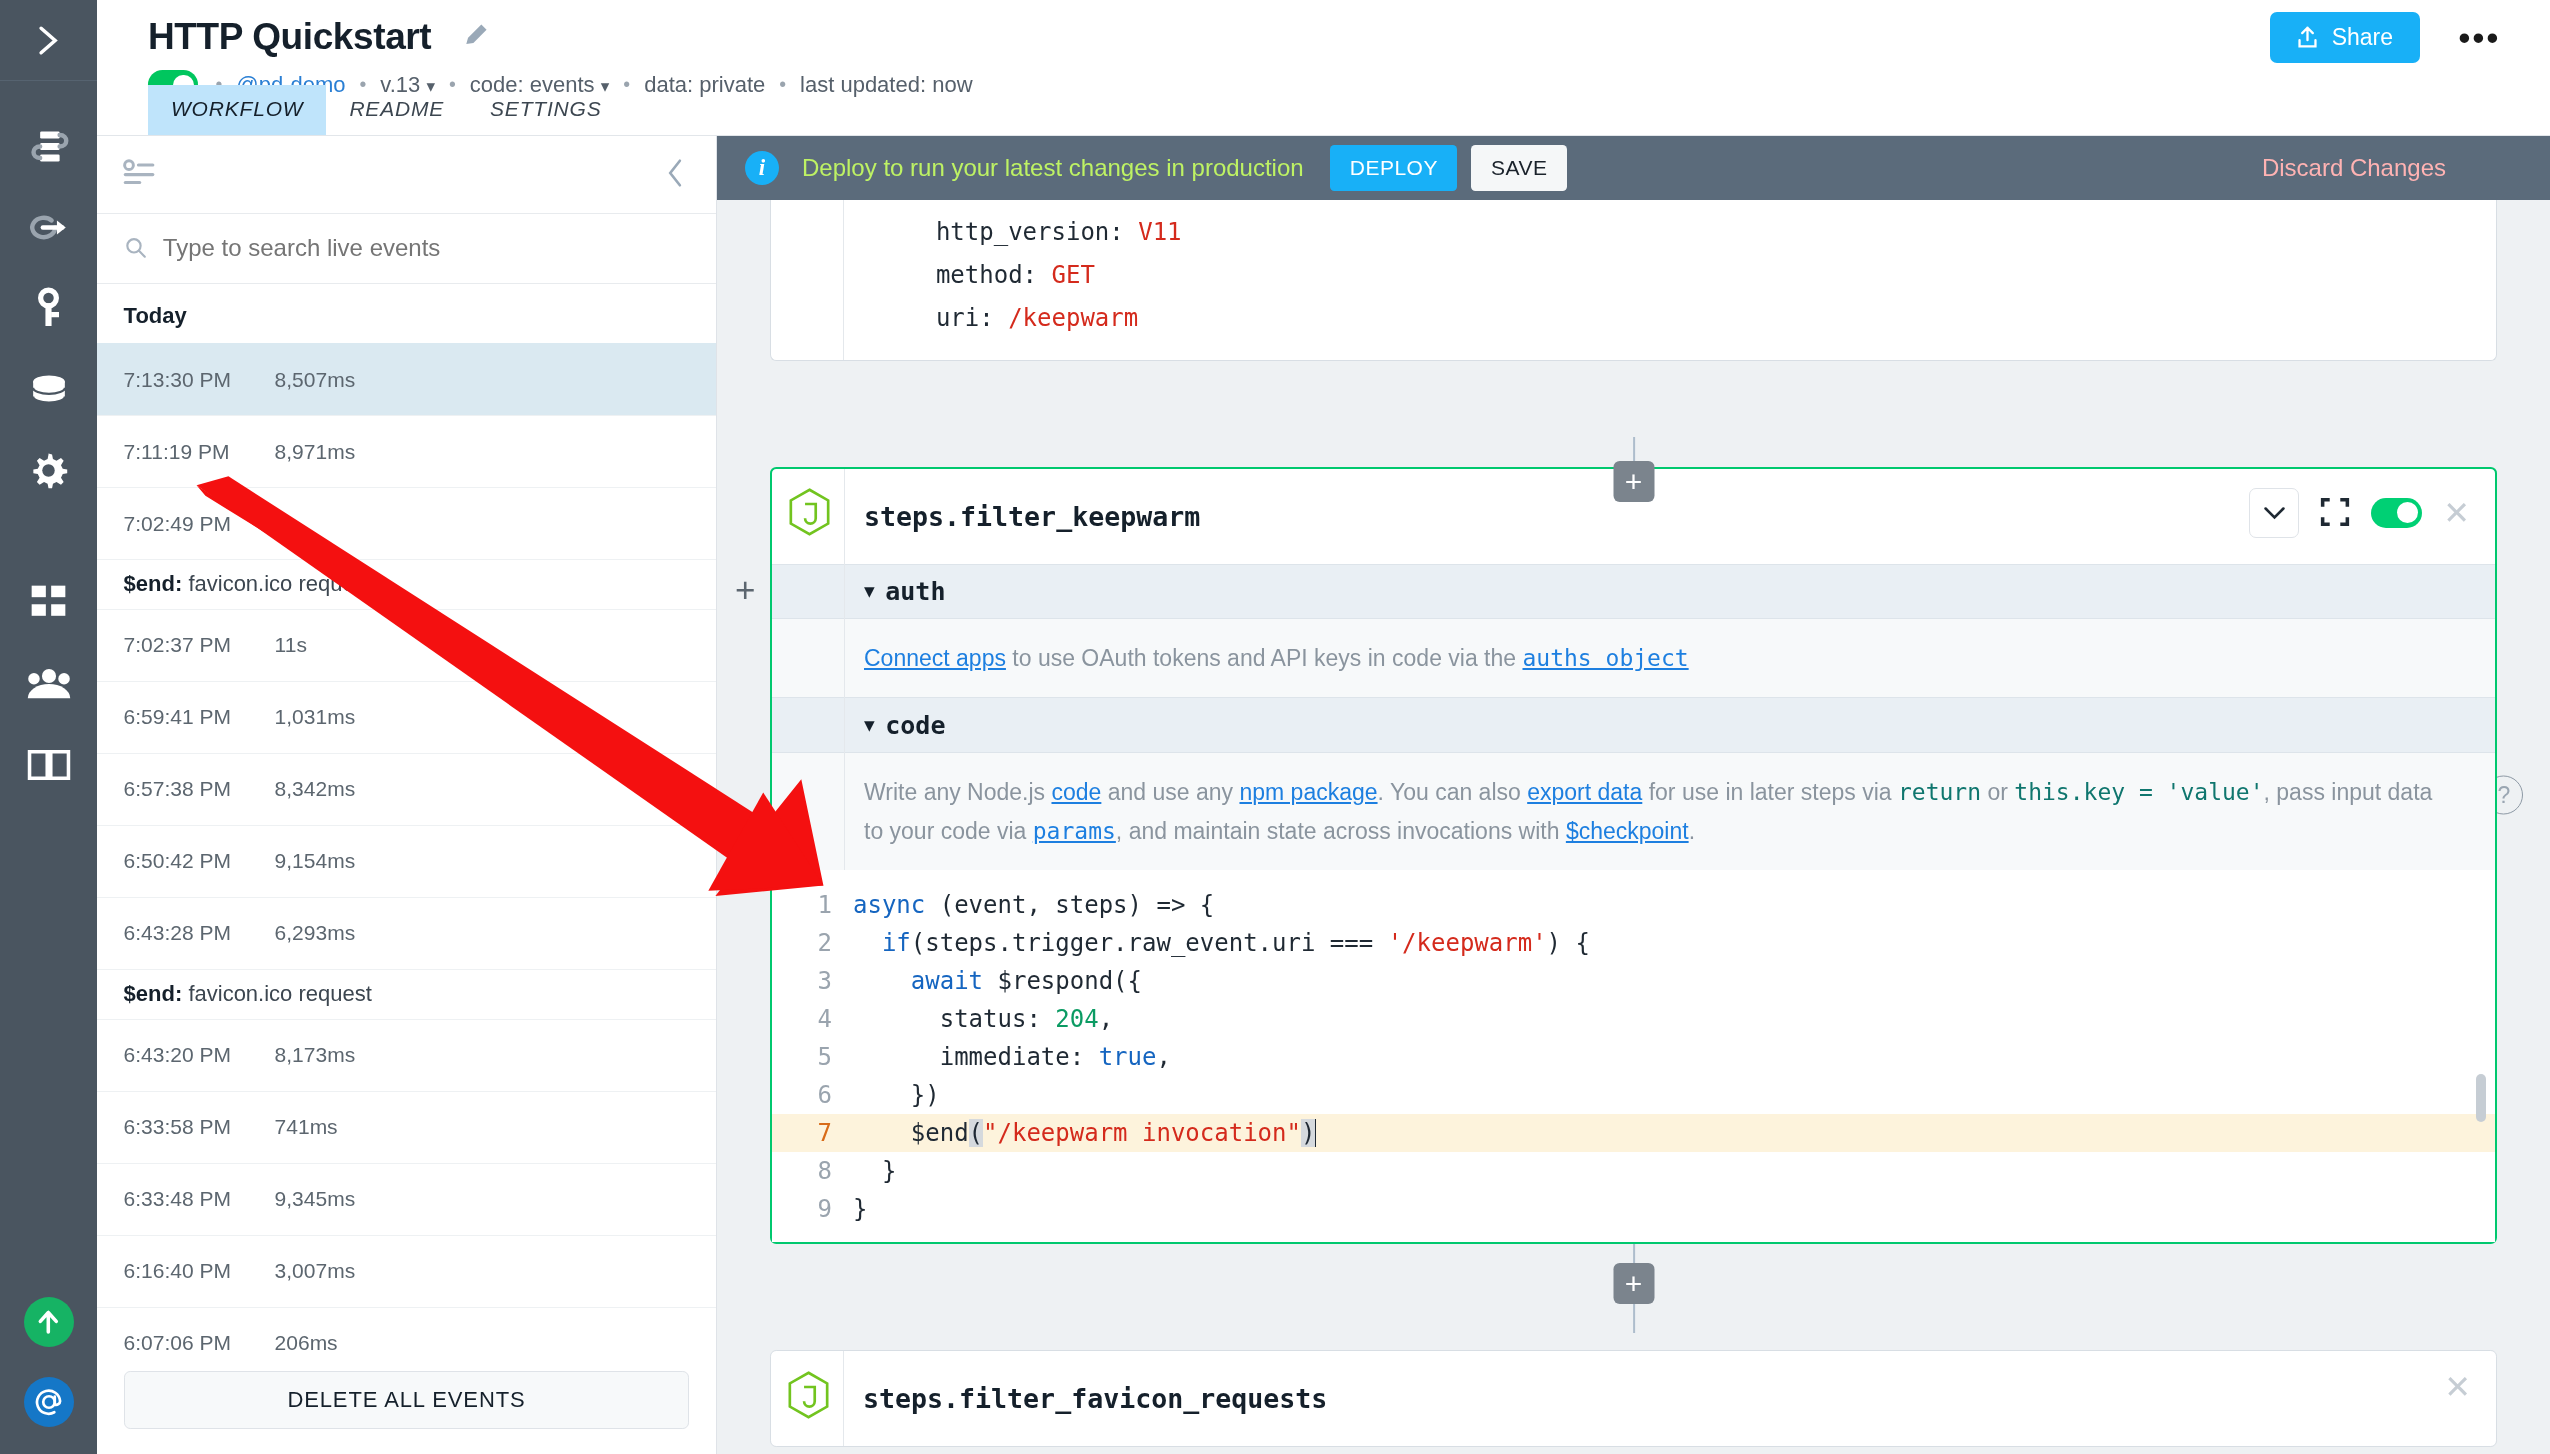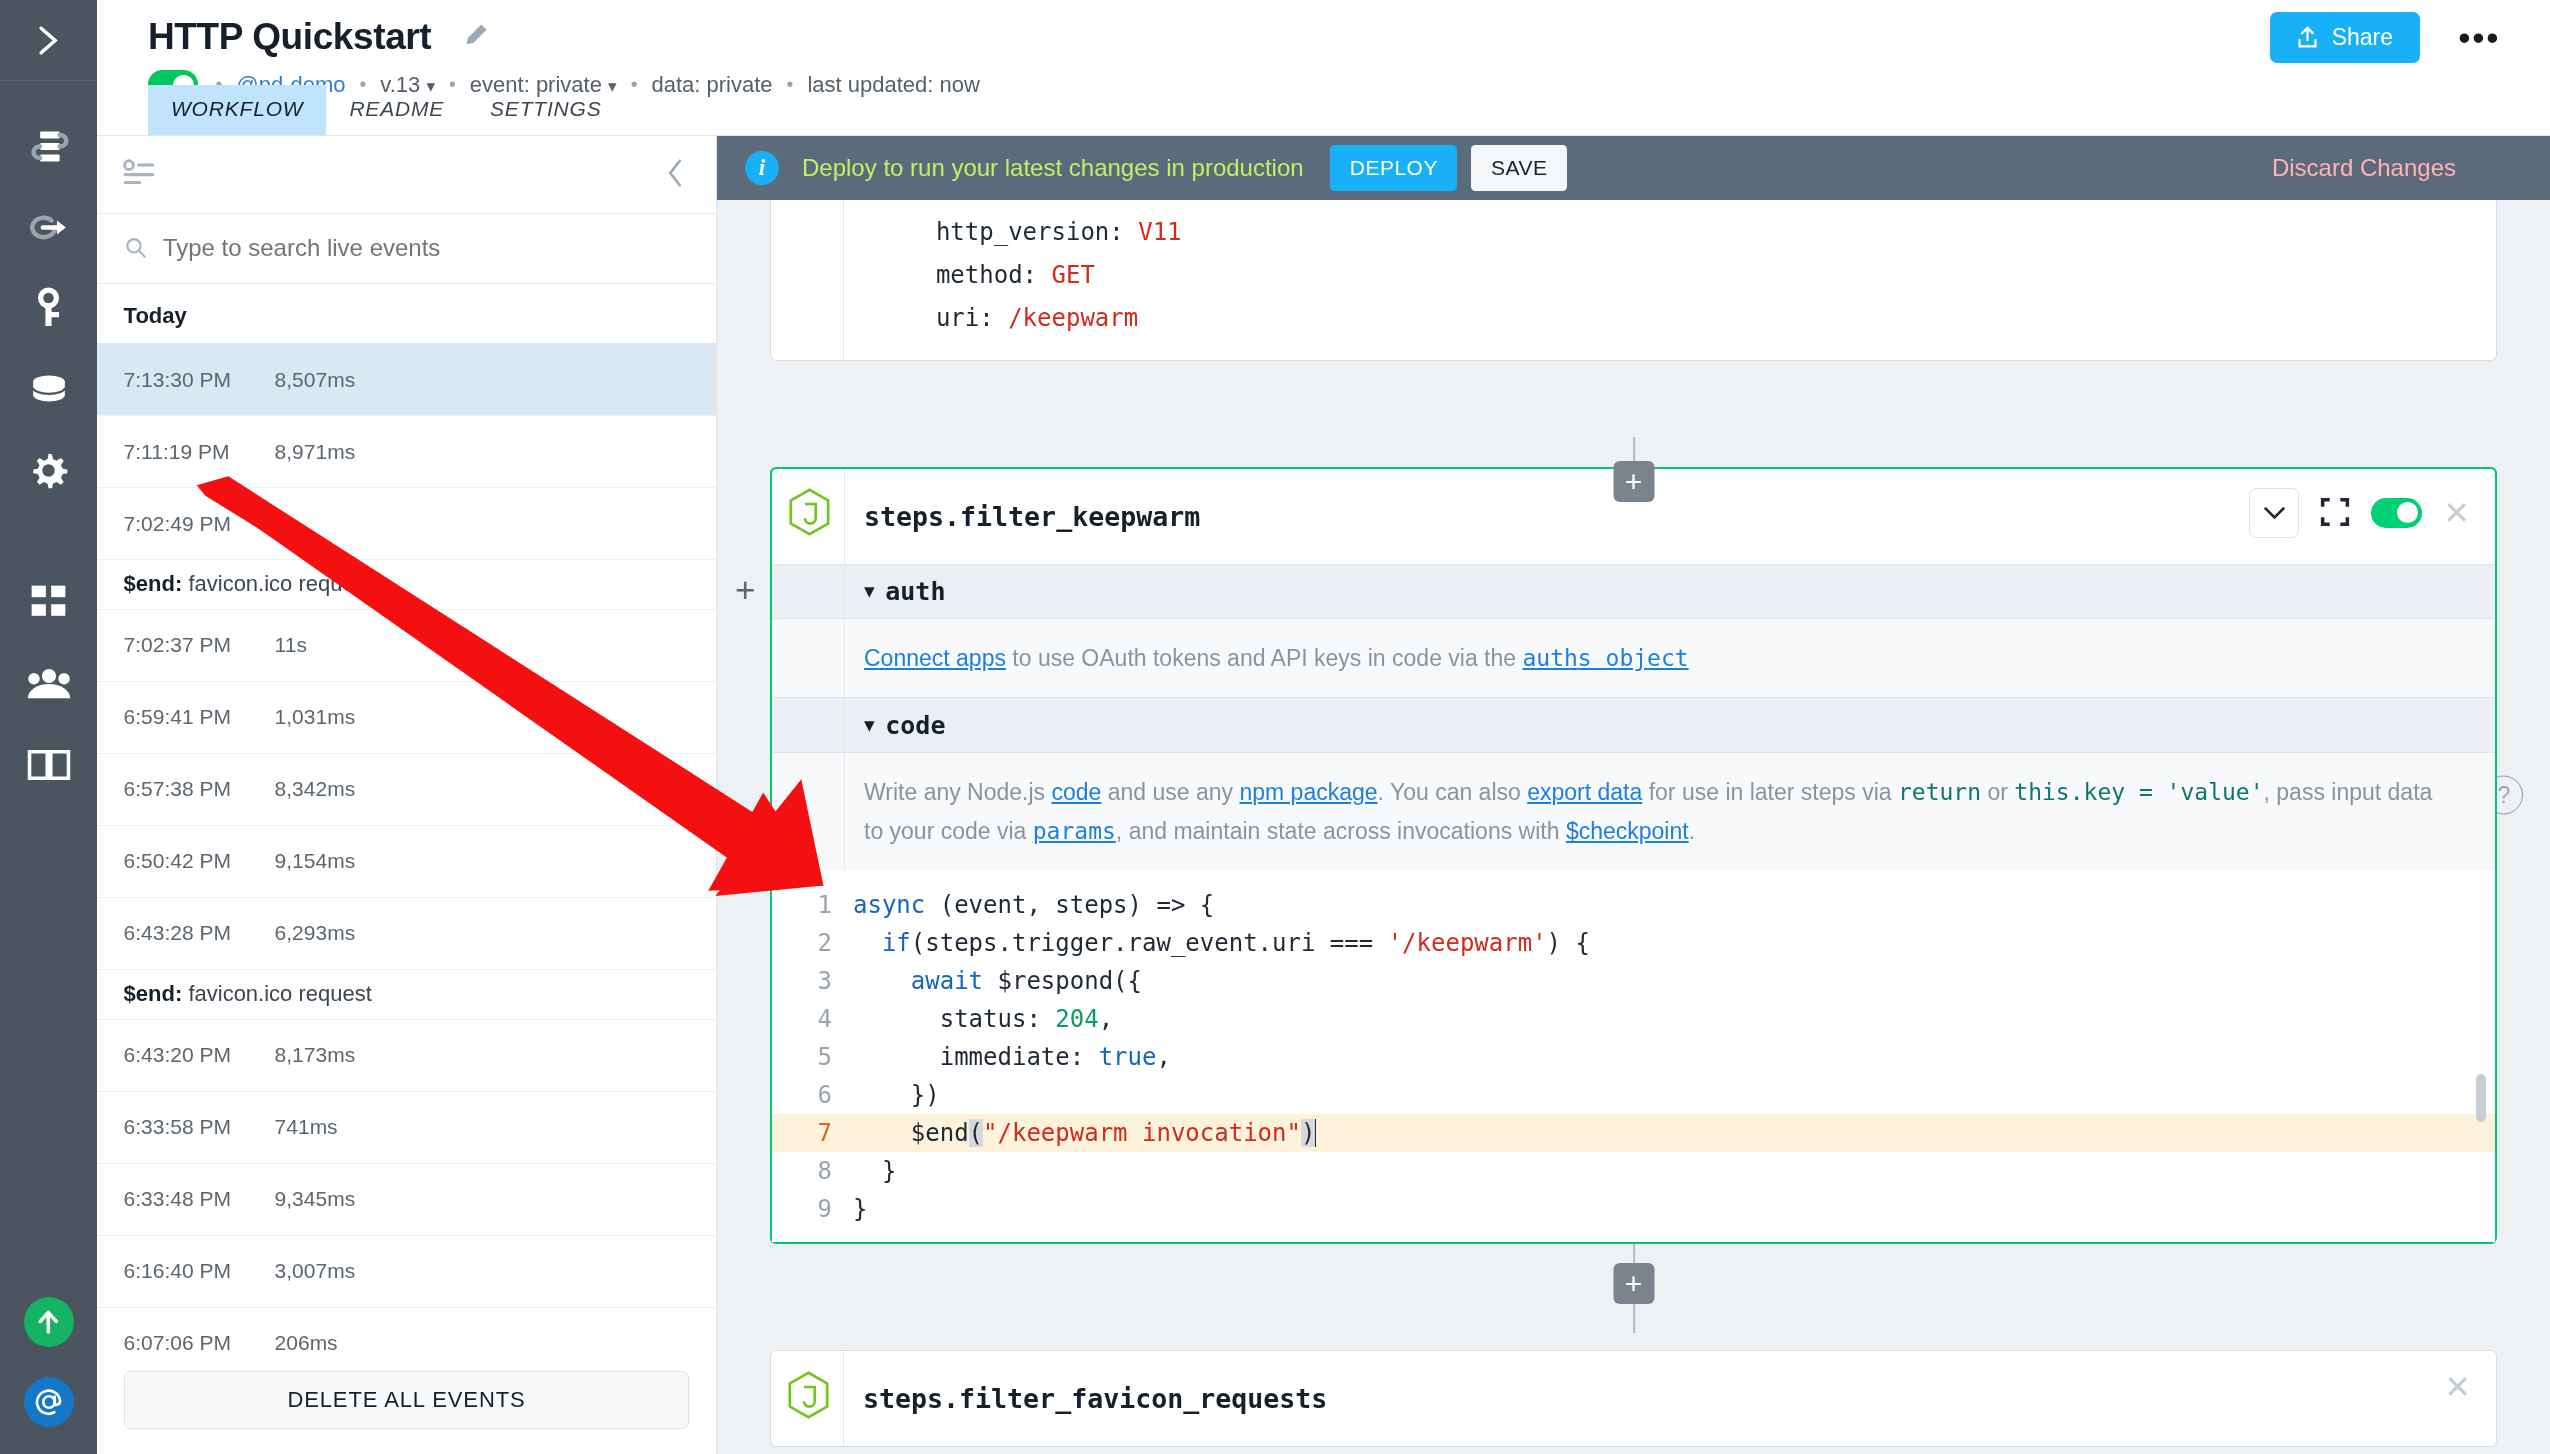--- a/index.html
+++ b/index.html
@@ -149,21 +149,21 @@
     margin-left: 26.6px; background: #18b0f7; color: #fff; border: none;
     border-radius: 4.4px; height: 46px; padding: 0 19.5px; font-size: 21px;
     letter-spacing: 0.5px; cursor: pointer; font-family: "Liberation Sans", sans-serif;
   }
   .save-btn {
     margin-left: 14px; background: #f5f7f8; color: #1a222b; border: none;
     border-radius: 4.4px; height: 46px; padding: 0 19.5px; font-size: 21px;
     letter-spacing: 0.5px; cursor: pointer; font-family: "Liberation Sans", sans-serif;
   }
   .discard {
-    position: absolute; right: 94px; top: 50%; transform: translateY(-50%);
+    position: absolute; right: 104px; top: 50%; transform: translateY(-50%);
     color: #ffb3b3; font-size: 24px; cursor: pointer;
   }
   .help-circ {
     position: absolute; right: 26.6px; top: 50%; transform: translateY(-50%);
     width: 39px; height: 39px; border-radius: 50%; border: 1.8px solid #8d99a5;
     color: #9aa6b2; display: flex; align-items: center; justify-content: center;
     font-size: 23px; cursor: pointer; background: #eef1f3;
   }
 
   .canvas { flex: 1; position: relative; overflow: hidden; padding: 4px 53px; }
@@ -364,21 +364,21 @@
           </svg>
         </span>
       </div>
       <div class="meta-row">
         <span class="toggle-pill"></span>
         <span class="dot-sep">•</span>
         <a class="meta-link meta-item" href="#">@pd-demo</a>
         <span class="dot-sep">•</span>
         <span class="meta-item"><span>v.13</span><span class="chev">▾</span></span>
         <span class="dot-sep">•</span>
-        <span class="meta-item"><span>event: private</span><span class="chev">▾</span></span>
+        <span class="meta-item"><span>code: events</span><span class="chev">▾</span></span>
         <span class="dot-sep">•</span>
         <span class="meta-item">data: private</span>
         <span class="dot-sep">•</span>
         <span class="meta-item">last updated: now</span>
       </div>
 
       <div class="share-area">
         <button class="share-btn">
           <svg width="23" height="25" viewBox="0 0 26 28">
             <path d="M13 3 L13 17 M13 3 L7 9 M13 3 L19 9" stroke="#fff" stroke-width="2.6" fill="none" stroke-linecap="round" stroke-linejoin="round"></path>

